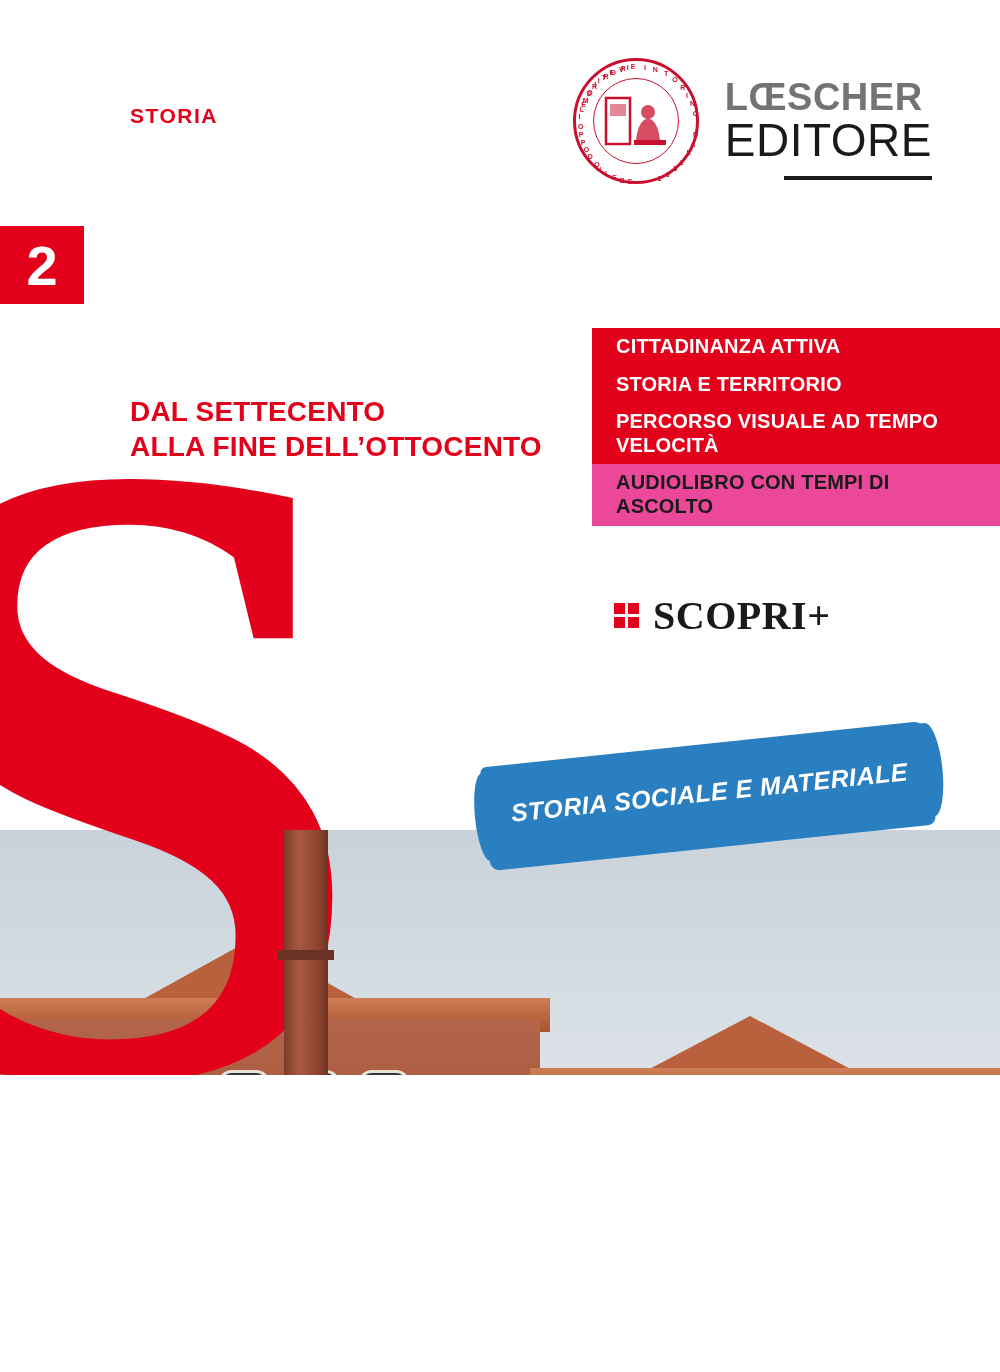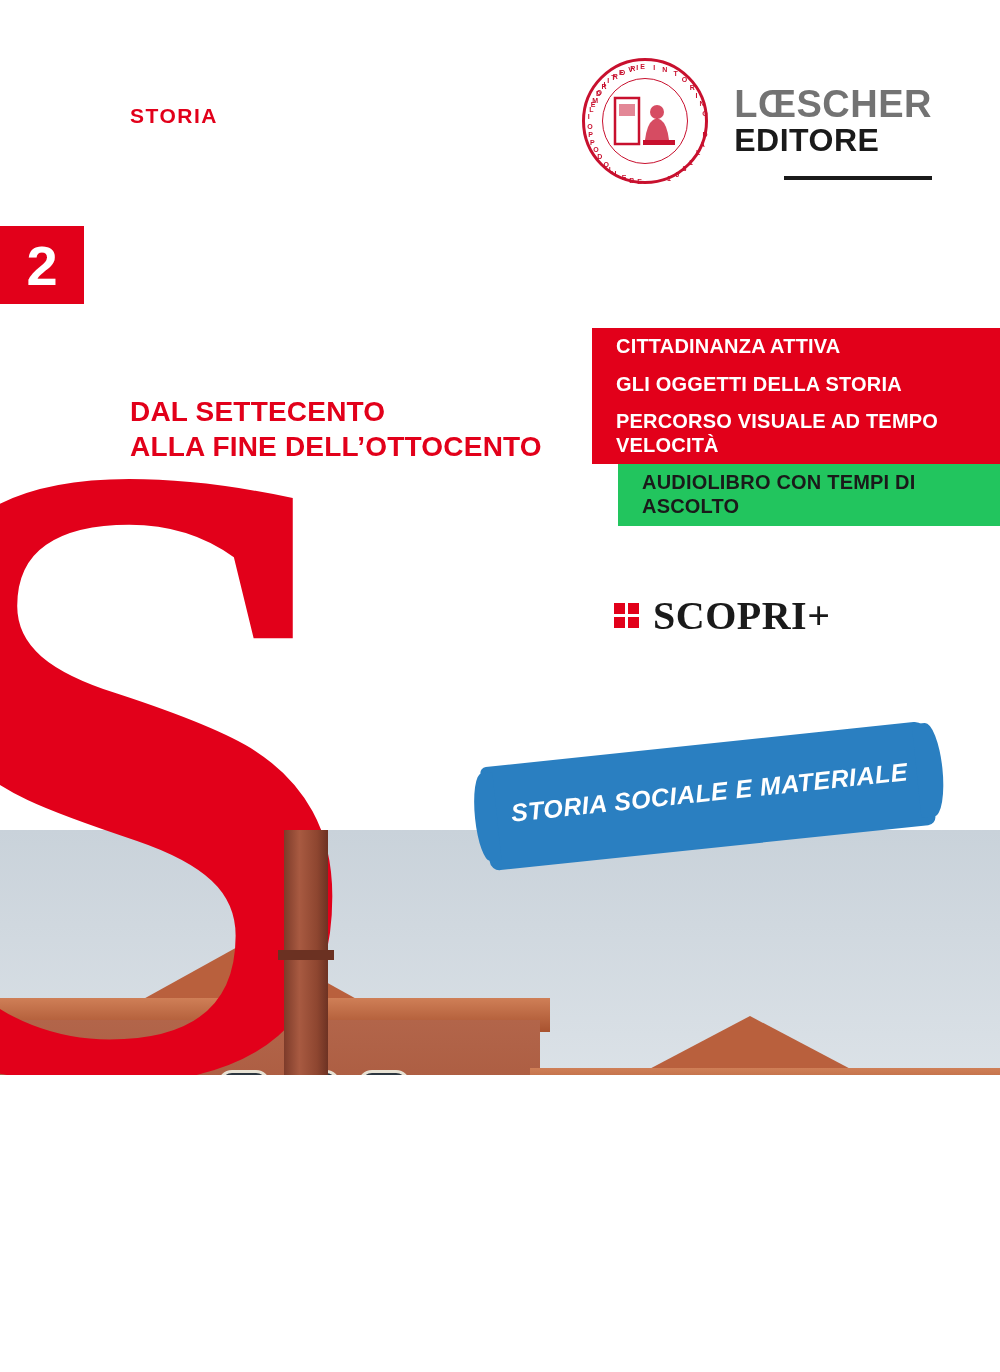--- a/index.html
+++ b/index.html
@@ -81,22 +81,22 @@
   }
   .pub-name .l1 {
     display: block;
     font-size: 38px;
     font-weight: bold;
     letter-spacing: 0.5px;
     color: #737373;
   }
   .pub-name .l2 {
     display: block;
-    font-size: 32px;
-    font-weight: bold;
+    font-size: 46px;
+    font-weight: normal;
     letter-spacing: 0.5px;
     color: #1a1a1a;
   }
   .pub-rule {
     position: absolute;
     right: 68px;
     top: 176px;
     width: 148px;
     height: 4px;
     background: #1a1a1a;
@@ -160,21 +160,21 @@
   .feat {
     padding: 7px 14px 7px 24px;
     font-size: 20px;
     font-weight: bold;
     letter-spacing: 0.2px;
     color: #ffffff;
     line-height: 1.18;
     box-sizing: border-box;
   }
   .feat.red { background: #e2001a; }
-  .feat.yellow { background: #22c55e; color: #1a1a1a; margin-left: 26px; }
+  .feat.yellow { background: #ec4899; color: #1a1a1a; }
 
   
   .scopri {
     position: absolute;
     left: 614px;
     top: 592px;
     display: flex;
     align-items: center;
     gap: 14px;
   }
@@ -437,21 +437,21 @@
   <div class="title">
   </div>
 
   <div class="subtitle">
     <div>DAL SETTECENTO</div>
     <div>ALLA FINE DELL’OTTOCENTO</div>
   </div>
 
   <div class="features">
     <div class="feat red">CITTADINANZA ATTIVA</div>
-    <div class="feat red">GLI OGGETTI DELLA STORIA</div>
+    <div class="feat red">STORIA E TERRITORIO</div>
     <div class="feat red">PERCORSO VISUALE AD TEMPO VELOCITÀ</div>
     <div class="feat yellow">AUDIOLIBRO CON TEMPI DI ASCOLTO</div>
   </div>
 
   <div class="scopri">
     <span class="scopri-mark">
       <i></i>
         <i></i>
         <i></i>
         <i></i>

